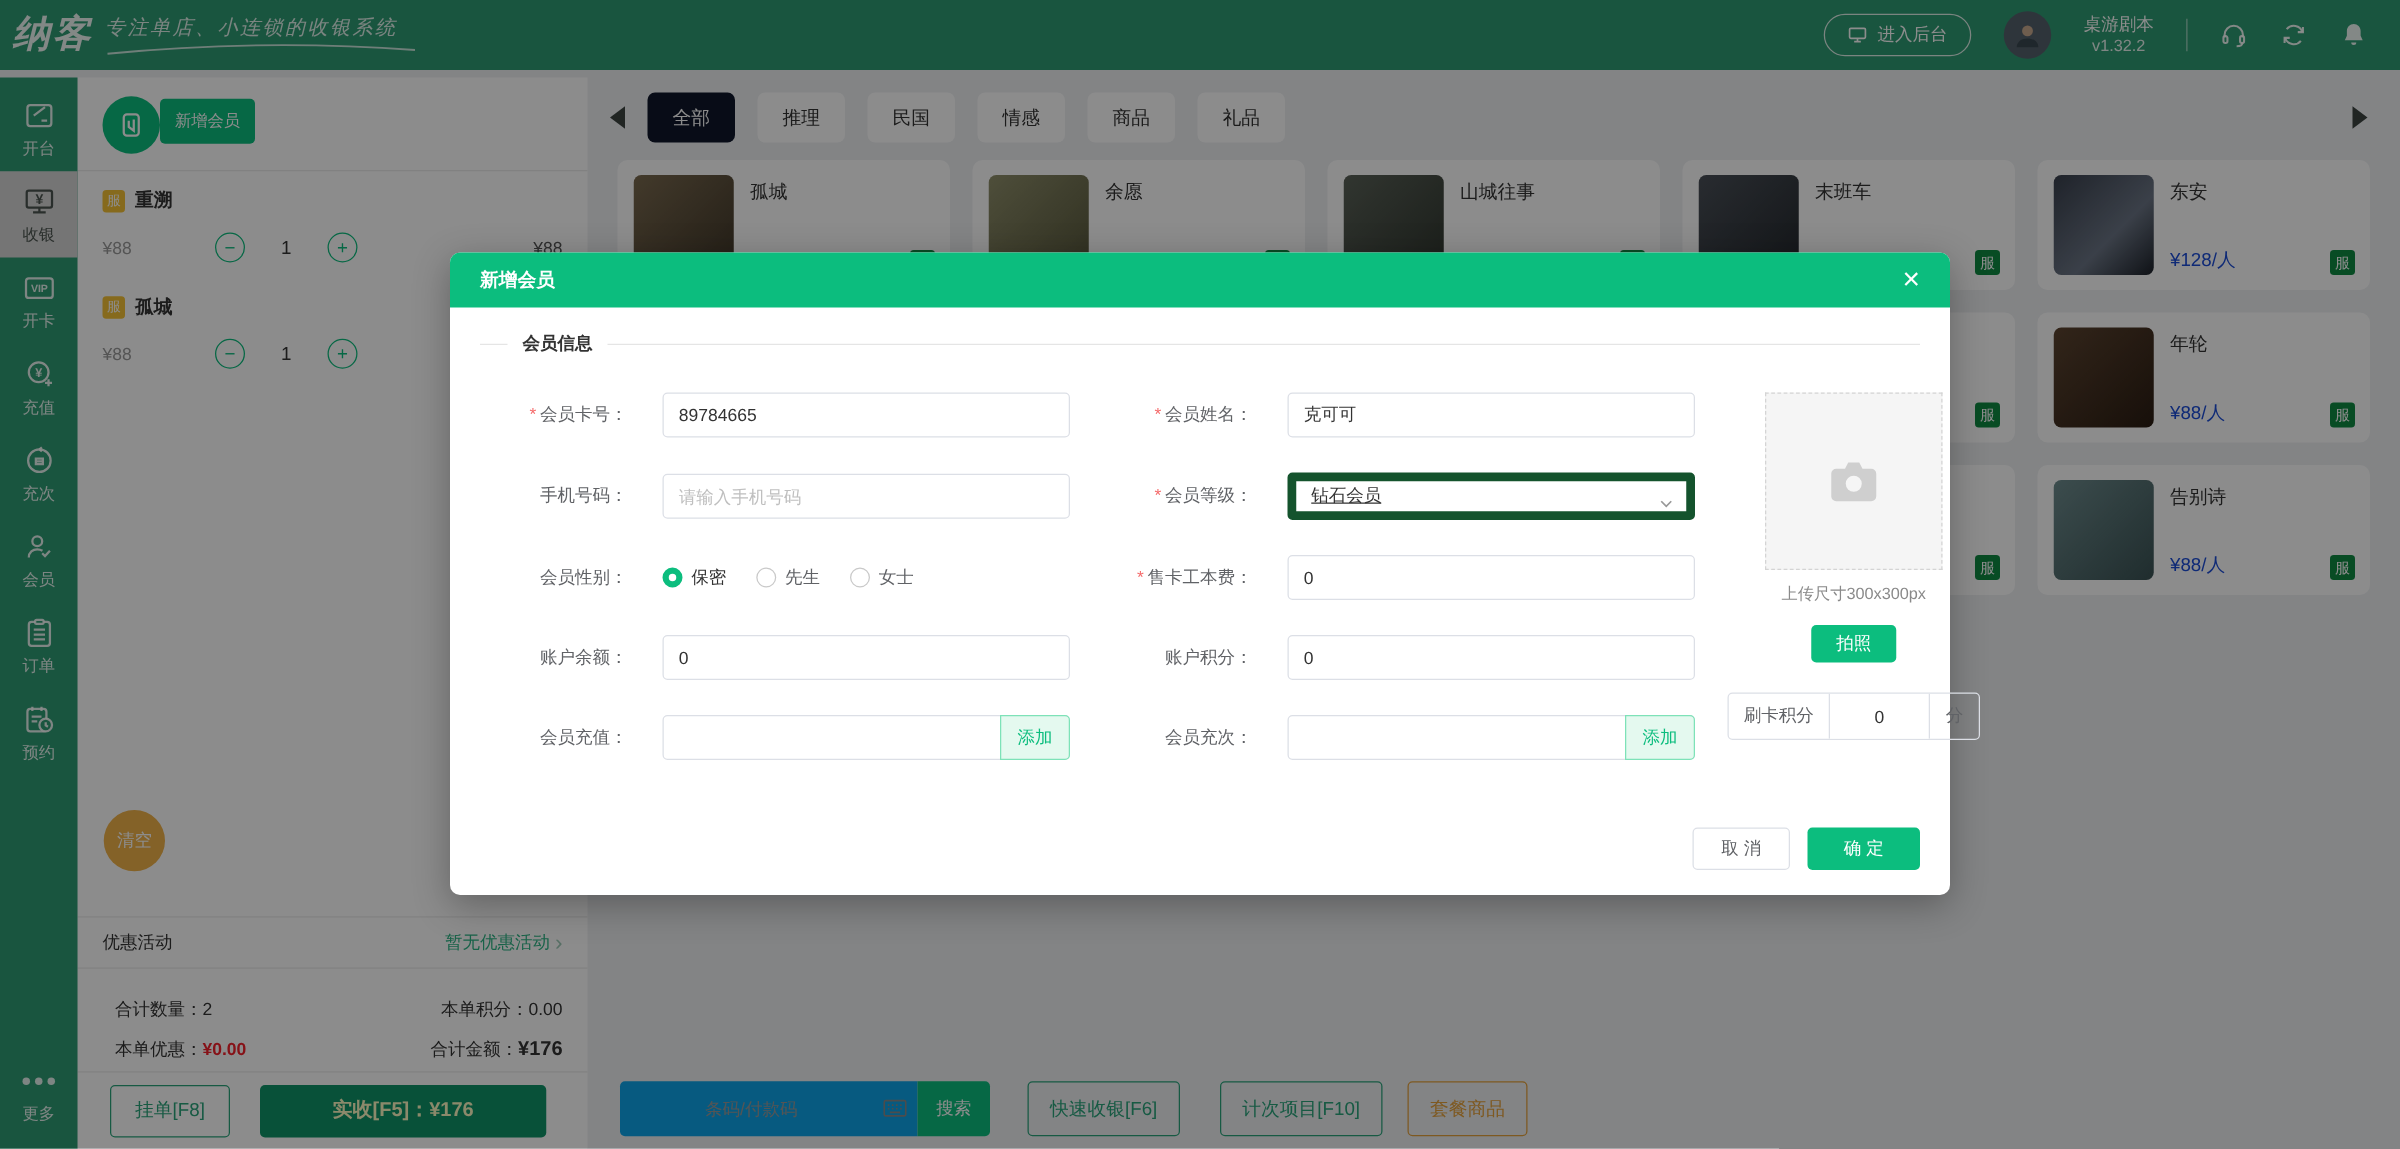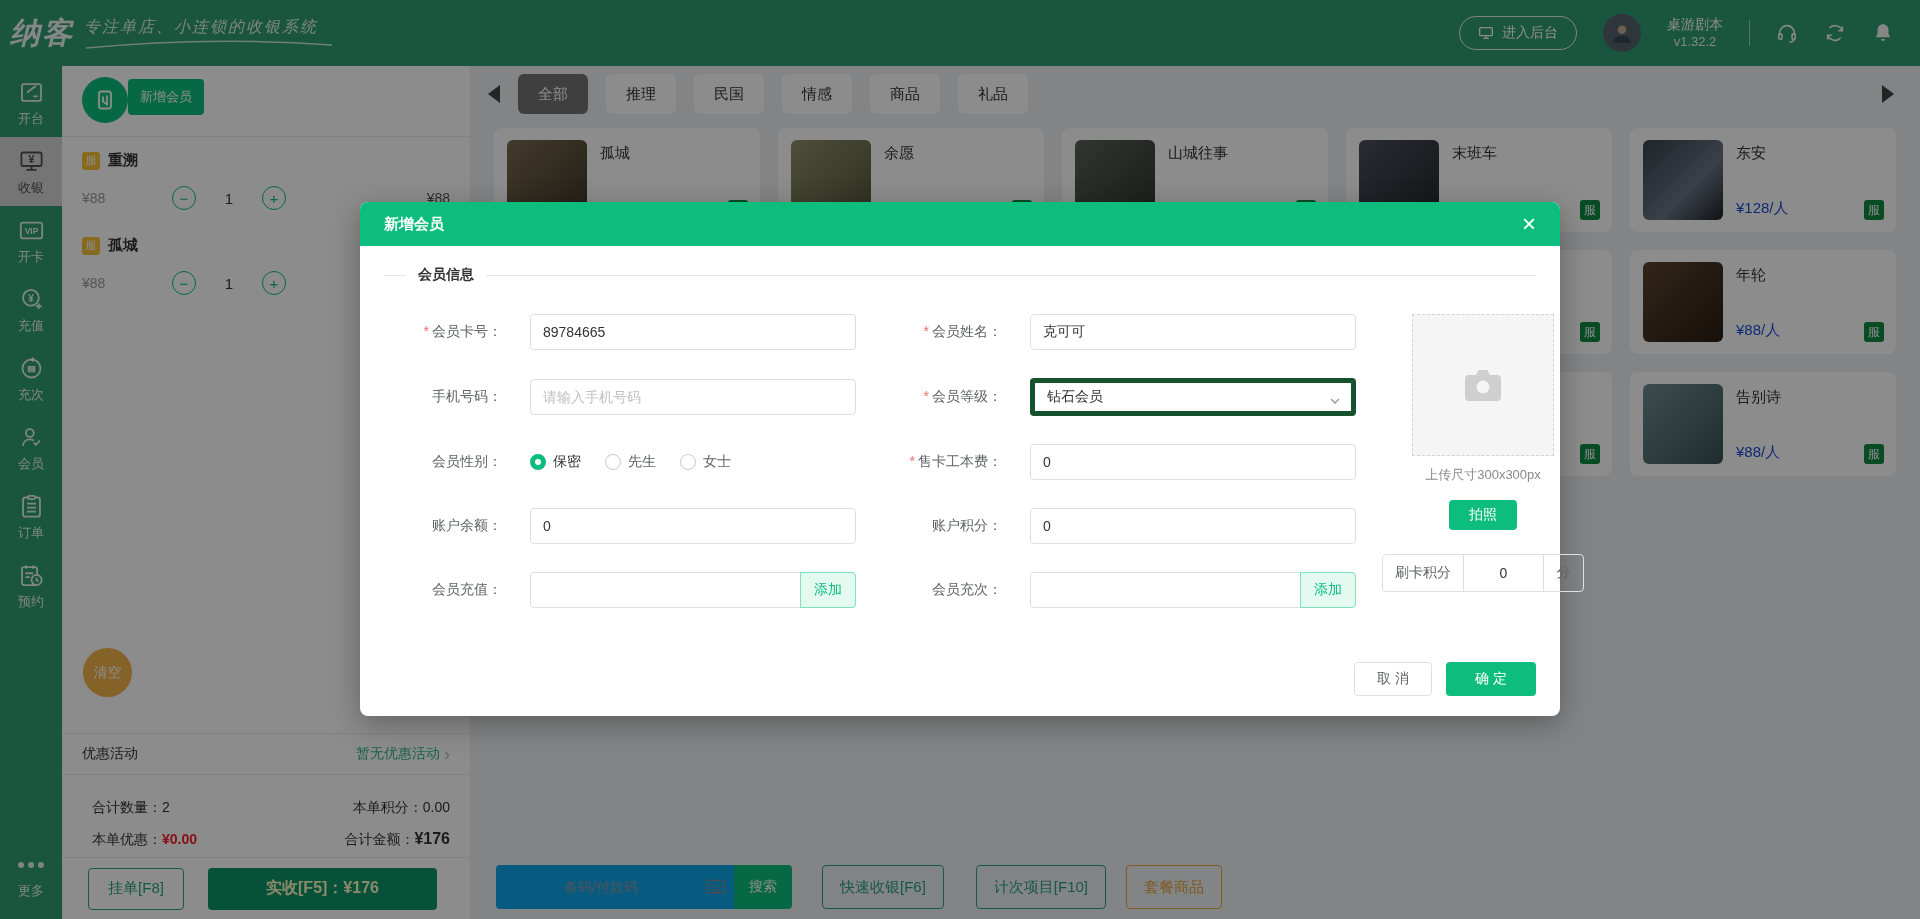--- a/index.html
+++ b/index.html
@@ -1,21 +1,21 @@
 <!DOCTYPE html>
 <html><head>
 <meta charset="utf-8">
 <style>
   * { margin:0; padding:0; box-sizing:border-box; }
   html,body { width:1920px; height:919px; overflow:hidden; }
   body { font-family:"Liberation Sans","DejaVu Sans",sans-serif; background:#eef0f3; position:relative; }
   .app { position:absolute; inset:0; width:1920px; height:919px; }
 
   
-  .topbar { position:absolute; left:0; top:0; right:0; height:66px; background:#2f9c74; display:flex; align-items:center; padding:0 26px 0 10px; z-index:2; }
+  .topbar { position:absolute; left:0; top:0; right:0; height:56px; background:#2f9c74; display:flex; align-items:center; padding:0 26px 0 10px; z-index:2; }
   .logo-wrap { display:flex; align-items:flex-start; gap:10px; }
   .logo-text { font-size:30px; font-weight:700; font-style:italic; color:rgba(255,255,255,.92); letter-spacing:2px; line-height:56px; }
   .slogan-wrap { padding-top:12px; }
   .slogan { font-size:16px; color:rgba(255,255,255,.85); letter-spacing:2px; font-style:italic; }
   .slogan-curve { display:block; margin-top:2px; }
   .topbar-right { margin-left:auto; display:flex; align-items:center; gap:26px; }
   .pill-btn { display:flex; align-items:center; gap:8px; height:34px; padding:0 18px; border:1px solid rgba(255,255,255,.85); border-radius:17px; color:#fff; font-size:14px; cursor:pointer; }
   .avatar { width:38px; height:38px; border-radius:50%; background:#55626c; display:flex; align-items:center; justify-content:center; overflow:hidden; }
   .store-block { text-align:center; color:#fff; line-height:1.3; }
   .store-name { font-size:14px; }
@@ -65,21 +65,21 @@
   .hold-btn { height:42px; min-width:96px; border:1px solid #2aa47b; color:#2aa47b; background:#fff; border-radius:4px; font-size:15px; cursor:pointer; }
   .receive-btn { height:42px; flex:1; background:#0f9469; color:#fef9c3; border:none; border-radius:4px; font-size:16px; font-weight:700; cursor:pointer; }
 
   
   .content { position:absolute; left:470px; top:62px; right:0; bottom:0; background:#eef0f3; }
   .tabs-row { display:flex; align-items:center; padding:12px 26px 0 18px; gap:18px; }
   .arrow { width:0; height:0; border-style:solid; cursor:pointer; }
   .arrow-left { border-width:9px 12px 9px 0; border-color:transparent #3c4440 transparent transparent; }
   .arrow-right { border-width:9px 0 9px 12px; border-color:transparent transparent transparent #3c4440; margin-left:auto; }
   .tab { height:40px; min-width:70px; padding:0 20px; background:#fff; border-radius:6px; border:none; font-size:15px; color:#333; cursor:pointer; }
-  .tab.active { background:#737373; color:#fff; }
+  .tab.active { background:#0f172a; color:#fff; }
   .grid { margin:14px 24px 0; display:grid; grid-template-columns:repeat(5,1fr); grid-auto-rows:104px; gap:18px; }
   .card { position:relative; background:#fff; border-radius:8px; cursor:pointer; }
   .thumb { position:absolute; left:13px; top:12px; width:80px; height:80px; border-radius:6px; background:linear-gradient(135deg,#666,#333); }
   .card:nth-child(1) .thumb { background:linear-gradient(135deg,#7a6a4f,#3e3528); }
   .card:nth-child(2) .thumb { background:linear-gradient(135deg,#8f8f6b,#55553a); }
   .card:nth-child(3) .thumb { background:linear-gradient(135deg,#5a6258,#2f352e); }
   .card:nth-child(4) .thumb { background:linear-gradient(135deg,#4a5058,#23272c); }
   .card:nth-child(5) .thumb { background:linear-gradient(135deg,#39404d,#6b7585 60%,#1c2129); }
   .card:nth-child(10) .thumb { background:linear-gradient(135deg,#5c4430,#2a1c12); }
   .card:nth-child(15) .thumb { background:linear-gradient(135deg,#6e8c8e,#3a5254); }
@@ -107,21 +107,21 @@
   .section-row { display:flex; align-items:center; gap:12px; }
   .section-dash { width:22px; height:1px; background:#e5e5e5; }
   .section-title { font-size:14px; color:#333; font-weight:700; }
   .section-line { flex:1; height:1px; background:#e5e5e5; }
   .form-wrap { display:flex; margin-top:30px; }
   .form-grid { display:grid; grid-template-columns:118px 326px 118px 326px; column-gap:16px; row-gap:26px; align-items:center;gap:28px; }
   .f-label { text-align:right; font-size:14px; color:#606266; white-space:nowrap; }
   .req { color:#f56c6c; margin-right:3px; font-size:14px; }
   .f-input { height:36px; border:1px solid #dcdfe6; border-radius:4px; padding:0 12px; font-size:14px; color:#333; width:100%; outline:none; background:#fff; }
   .f-input::placeholder { color:#bfbfbf; }
-  .f-select { height:38px; border:5px solid #14532d; border-radius:4px; padding:0 28px 0 12px; font-size:14px; color:#333; display:flex; align-items:center; position:relative; cursor:pointer; background:#fff; }
+  .f-select { height:38px; border:7px solid #14532d; border-radius:4px; padding:0 28px 0 12px; font-size:14px; color:#333; display:flex; align-items:center; position:relative; cursor:pointer; background:#fff;text-decoration:underline; }
   .sel-chev { position:absolute; right:10px; top:12px; width:12px; height:12px; color:#999; }
   .radio-group { display:flex; align-items:center; gap:24px; }
   .radio { display:flex; align-items:center; gap:7px; font-size:14px; color:#606266; cursor:pointer; }
   .radio i { width:16px; height:16px; border-radius:50%; background:#fff; border:1px solid #c9c9c9; }
   .radio.checked i { border:5px solid #0cbd7e; }
   .radio.checked { color:#333; }
   .add-wrap { position:relative; width:100%; }
   .add-btn { position:absolute; right:0; top:0; width:56px; height:36px; background:#e4f9ef; border:1px solid #7ee2b8; border-radius:0 4px 4px 0; color:#0cbd7e; font-size:14px; cursor:pointer; }
   .form-right { width:202px; margin-left:26px; flex:0 0 auto; }
   .photo-box { width:142px; height:142px; margin:0 auto; border:1px dashed #d4d4d4; background:#f5f5f5; display:flex; align-items:center; justify-content:center; cursor:pointer; }

